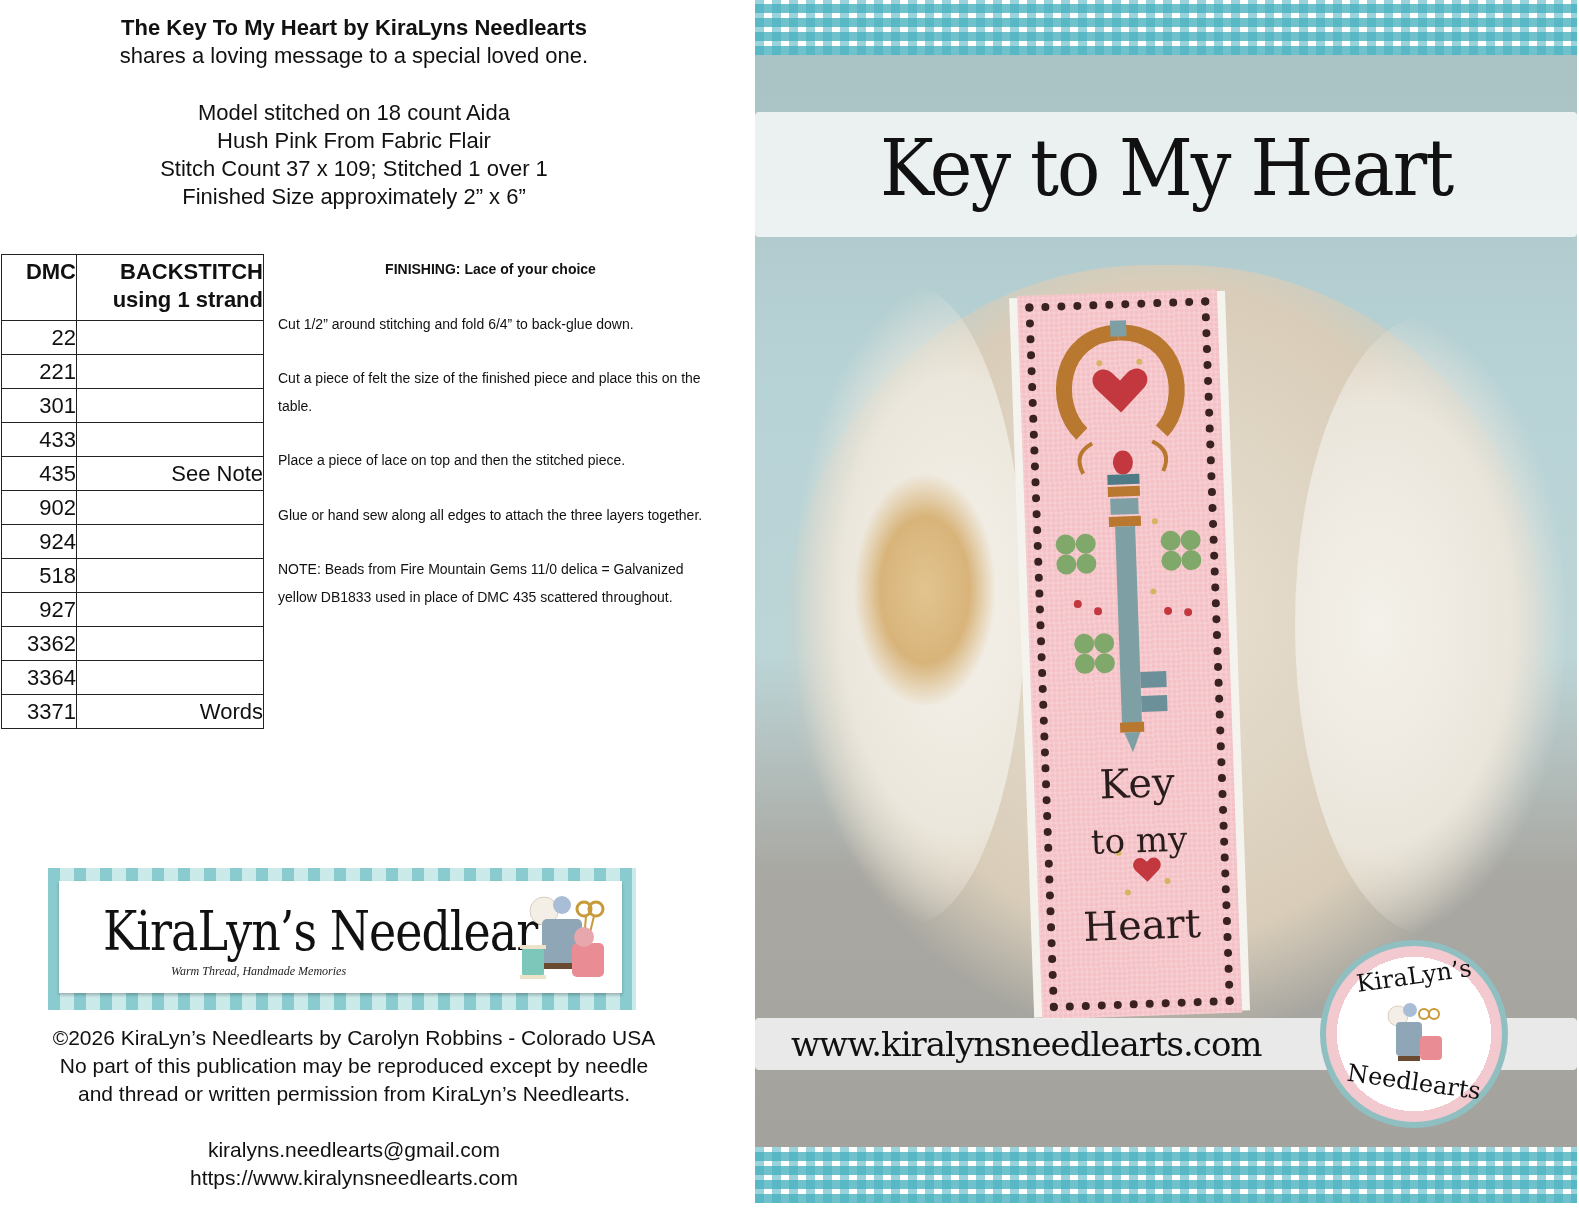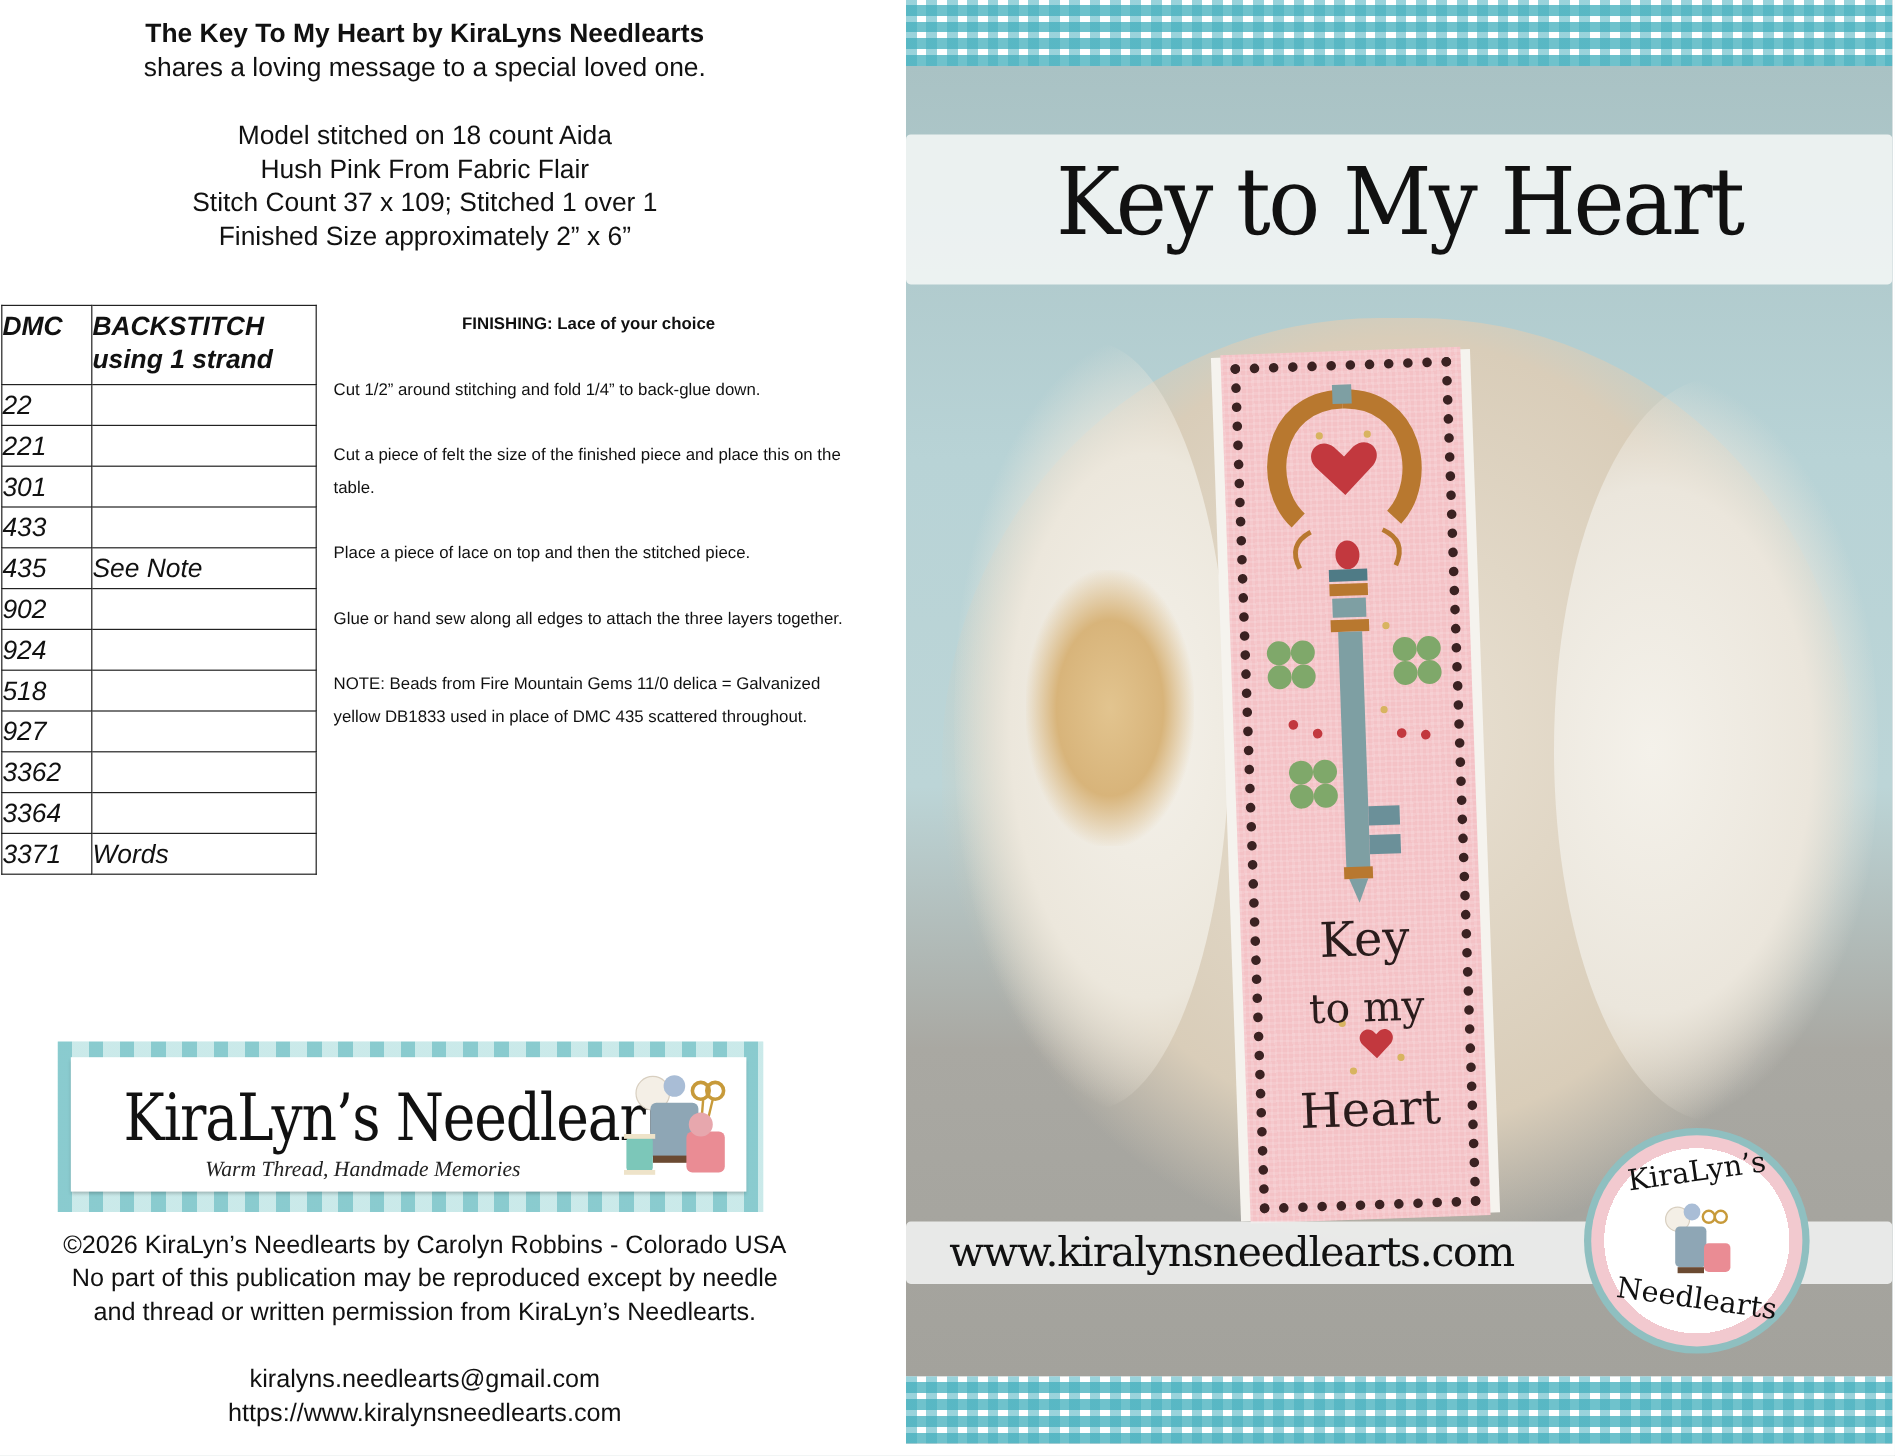--- a/index.html
+++ b/index.html
@@ -8,41 +8,41 @@
 
   
   .left { position: absolute; left: 0; top: 0; width: 720px; height: 951px; }
   .intro { position: absolute; left: 0; top: 14px; width: 708px; text-align: center;
            font-size: 22px; line-height: 28px; }
   .intro .title { font-weight: bold; }
   .intro .gap { height: 29px; }
 
   table.dmc { position: absolute; left: 1px; top: 254px; border-collapse: collapse;
               font-size: 22px; }
-  table.dmc th, table.dmc td { border: 1.5px solid #222; text-align: left; padding: 0; font-style: italic; }
+  table.dmc th, table.dmc td { border: 1.5px solid #222; text-align: right; padding: 0; }
   table.dmc th { font-weight: bold; line-height: 28px; height: 62px; vertical-align: top; padding-top: 3px; }
   table.dmc td { height: 33px; line-height: 33px; }
   table.dmc .c1 { width: 74px; }
   table.dmc .c2 { width: 186px; }
 
   .finishing { position: absolute; left: 278px; top: 256px; width: 440px; font-size: 14px; line-height: 27.5px; }
   .finishing .head { font-weight: bold; text-align: center; width: 425px; margin-bottom: 27px; }
   .finishing p { margin: 0 0 27px 0; }
 
   .banner { position: absolute; left: 48px; top: 868px; width: 588px; height: 142px;
             background:
               repeating-linear-gradient(90deg, rgba(120,195,200,0.75) 0 12px, rgba(210,238,238,0.6) 12px 26px),
               #bfe3e3; }
   .banner-inner { position: absolute; left: 11px; top: 13px; width: 563px; height: 112px;
                   background: #fff; box-shadow: 0 2px 3px rgba(0,0,0,0.25); }
   .banner-name { position: absolute; left: 44px; top: 18px; font-family: "DejaVu Serif", serif;
                  font-size: 46px; letter-spacing: -1px; transform: scaleY(1.18); transform-origin: left top;
                  color: #111; white-space: nowrap; }
   .banner-tag { position: absolute; left: 112px; top: 83px; font-family: "Liberation Serif", serif;
-                font-style: italic; font-size: 18px; color: #222; }
+                font-style: italic; font-size: 12px; color: #222; }
   .banner-art { position: absolute; right: 12px; top: 8px; width: 96px; height: 96px; }
 
   .footer { position: absolute; left: 0; top: 1024px; width: 708px; text-align: center;
             font-size: 21px; line-height: 28px; }
   .footer .gap { height: 28px; }
 
   
   .cover { position: absolute; left: 755px; top: 0; width: 822px; height: 1203px; overflow: hidden; background: #aebfc0; }
   .gingham { position: absolute; left: 0; width: 100%;
              background:
@@ -167,21 +167,21 @@
         </tr>
       <tr>
           <td>3371</td>
           <td>Words</td>
         </tr>
     </tbody>
   </table>
 
   <div class="finishing">
     <div class="head">FINISHING: Lace of your choice</div>
-    <p>Cut 1/2” around stitching and fold 1/4” to back-glue down.</p>
+    <p>Cut 1/2” around stitching and fold 6/4” to back-glue down.</p>
     <p>Cut a piece of felt the size of the finished piece and place this on the table.</p>
     <p>Place a piece of lace on top and then the stitched piece.</p>
     <p>Glue or hand sew along all edges to attach the three layers together.</p>
     <p>NOTE: Beads from Fire Mountain Gems 11/0 delica = Galvanized yellow DB1833 used in place of DMC 435 scattered throughout.</p>
   </div>
 
   <div class="banner">
     <div class="banner-inner">
       <div class="banner-name">KiraLyn’s Needlearts</div>
       <div class="banner-tag">Warm Thread, Handmade Memories</div>

